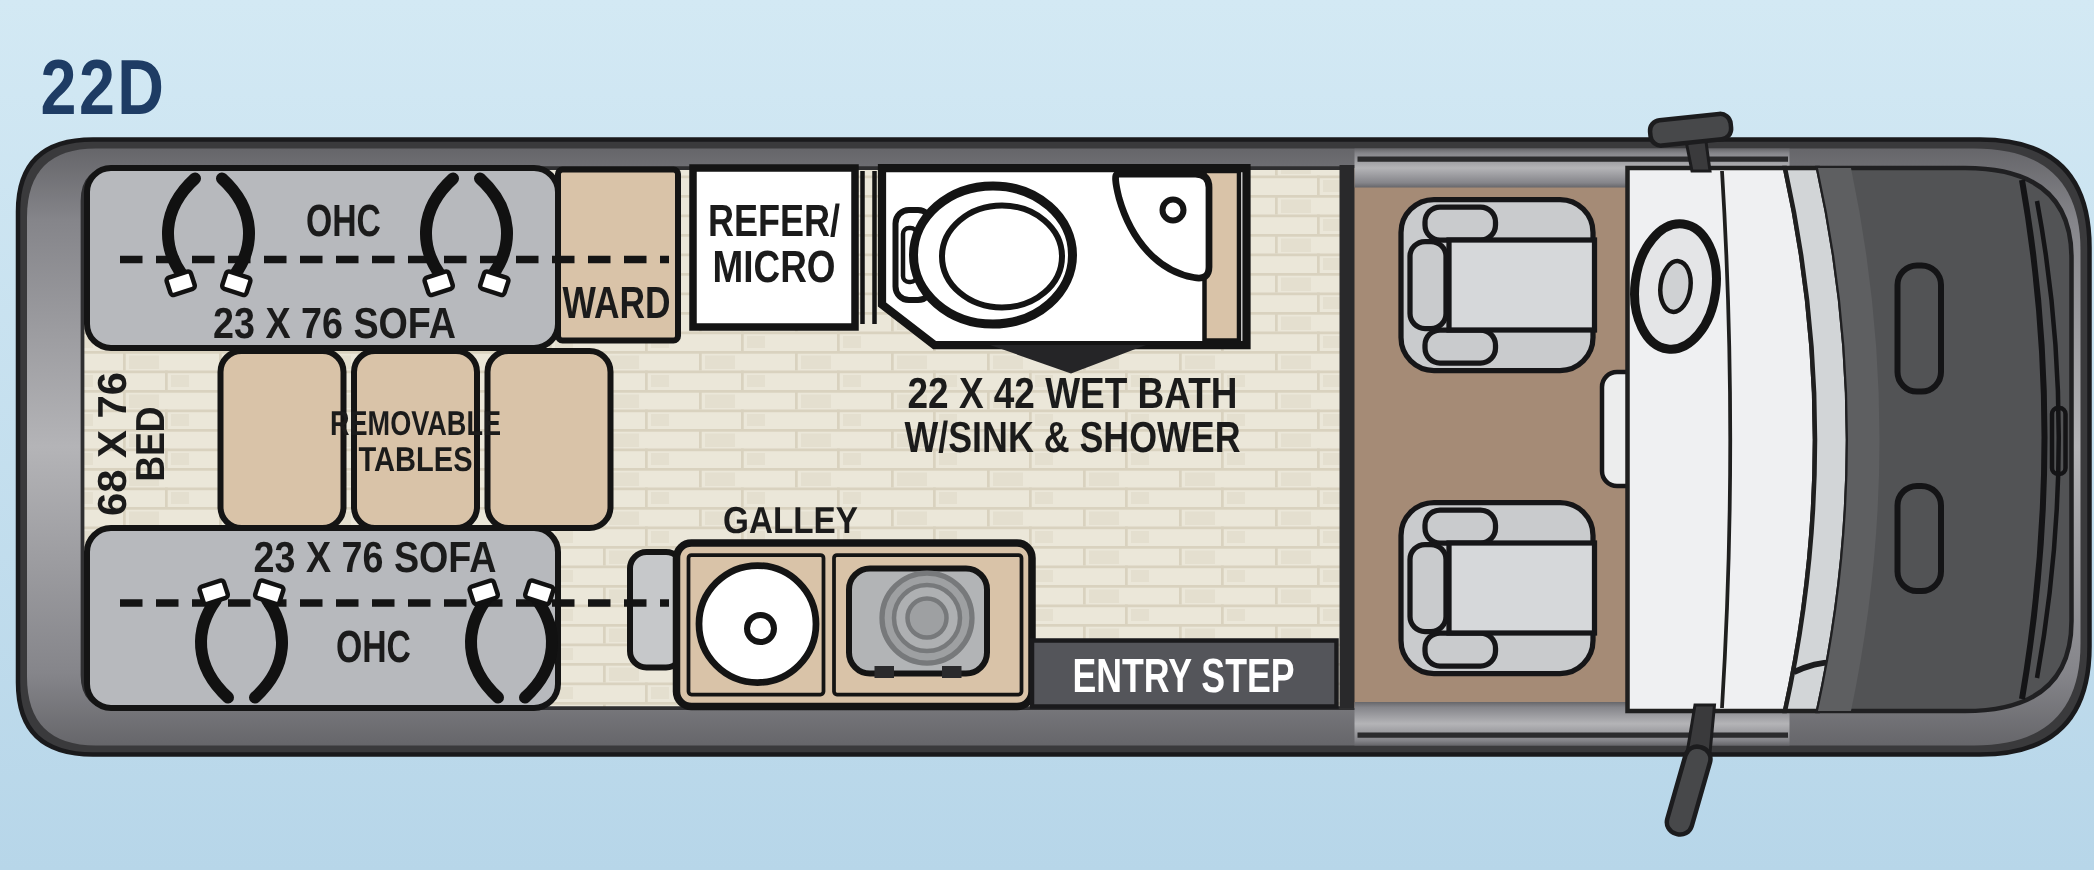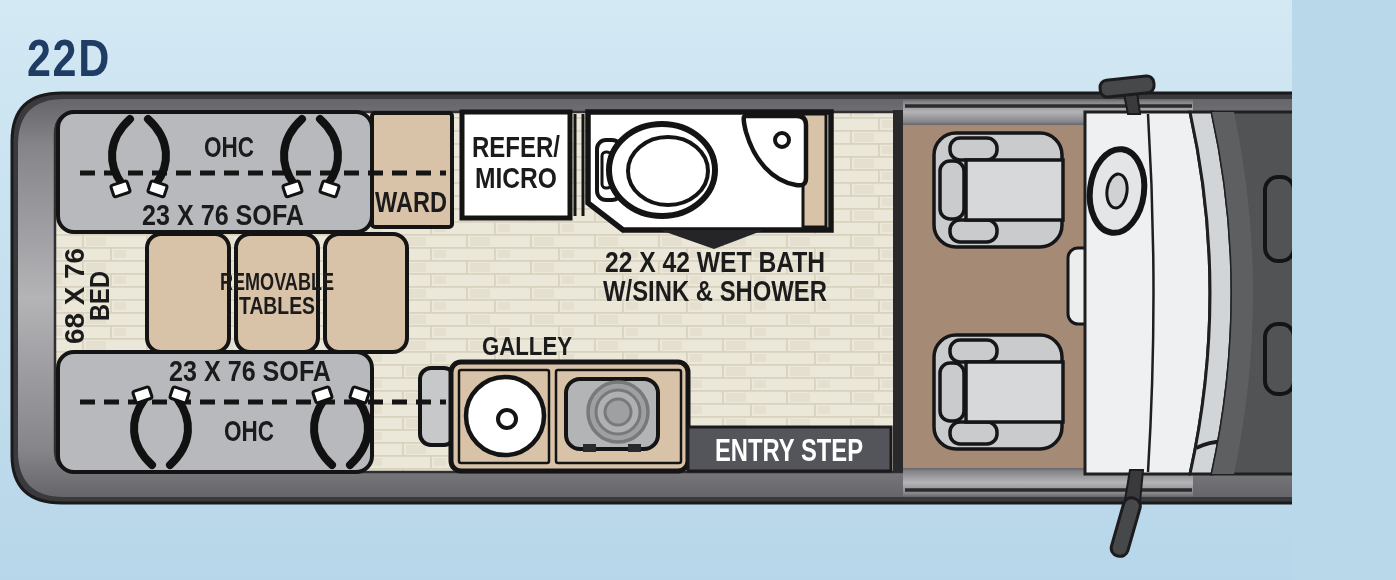--- a/index.html
+++ b/index.html
@@ -1,16 +1,16 @@
 <!DOCTYPE html>
 <html><head>
 <meta charset="utf-8">
 <style>
   html,body { margin:0; padding:0; background:#b9d8ea; }
-  .stage { position:relative; width:1292px; height:580px; overflow:hidden;
+  .stage { position:relative; width:1396px; height:580px; overflow:hidden;
            font-family:"Liberation Sans", sans-serif; }
   svg { display:block; }
   .lbl  { font-family:"Liberation Sans", sans-serif; font-weight:bold; fill:#1b1b1b; }
   .lblw { font-family:"Liberation Sans", sans-serif; font-weight:bold; fill:#ffffff; }
   .ttl  { font-family:"Liberation Sans", sans-serif; font-weight:bold; fill:#1e3c64; }
 </style>
 </head>
 <body>
 
 <div class="stage">

